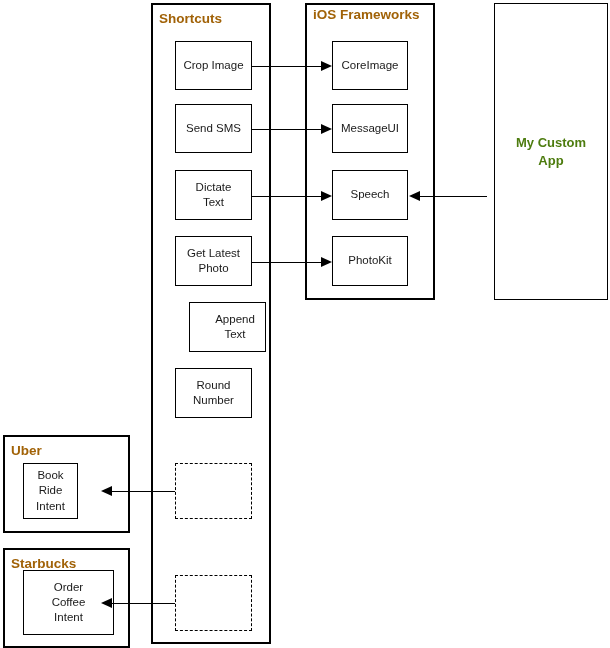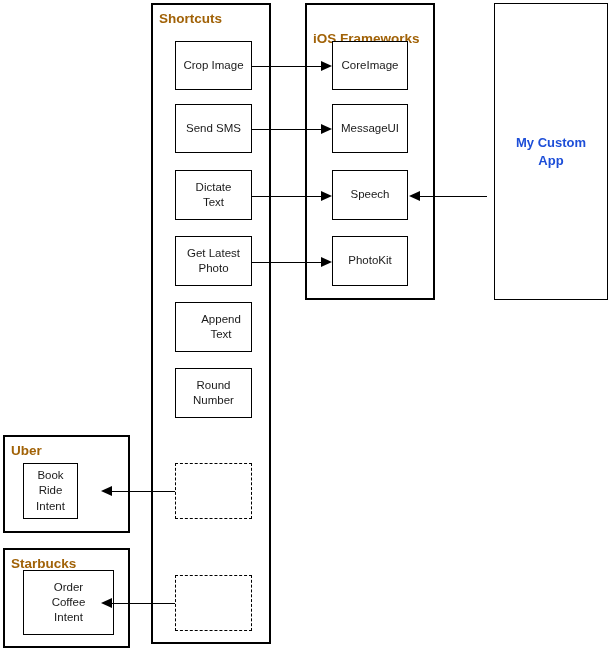--- a/index.html
+++ b/index.html
@@ -42,21 +42,21 @@
     color: #1a1a1a;
     line-height: 1.32;
     padding: 2px;
   }
   .node-box.dashed {
     border: 1.5px dashed #000000;
   }
   .node-box.bold-label {
     font-size: 13px;
     font-weight: bold;
-    color: #1d4ed8;
+    color: #4d7c0f;
   }
   .node-label {
     white-space: pre-line;
   }
   .arrow-line {
     position: absolute;
     height: 0;
     border-top: 1.4px solid #000000;
   }
   .arrow-head {
@@ -75,40 +75,40 @@
     border-right: 11px solid #000000;
   }
 </style>
 </head>
 <body>
 
 <div id="canvas">
     <div class="container-box" style="left: 151px; top: 3px; width: 120px; height: 641px;"></div>
     <div class="container-title" style="left: 159px; top: 12px;">Shortcuts</div>
     <div class="container-box" style="left: 305px; top: 3px; width: 130px; height: 297px;"></div>
-    <div class="container-title" style="left: 313px; top: 8px; margin-top: 24px;">iOS Frameworks</div>
+    <div class="container-title" style="left: 313px; top: 8px;">iOS Frameworks</div>
     <div class="container-box" style="left: 3px; top: 435px; width: 127px; height: 98px;"></div>
     <div class="container-title" style="left: 11px; top: 444px;">Uber</div>
     <div class="container-box" style="left: 3px; top: 548px; width: 127px; height: 100px;"></div>
     <div class="container-title" style="left: 11px; top: 557px;">Starbucks</div>
     <div class="node-box" style="left: 175px; top: 104px; width: 77px; height: 49px;">
       <span class="node-label">Send SMS</span>
     </div>
     <div class="node-box" style="left: 175px; top: 41px; width: 77px; height: 49px;">
       <span class="node-label">Crop Image</span>
     </div>
     <div class="node-box" style="left: 175px; top: 170px; width: 77px; height: 50px;">
       <span class="node-label">Dictate
 Text</span>
     </div>
     <div class="node-box" style="left: 175px; top: 236px; width: 77px; height: 50px;">
       <span class="node-label">Get Latest
 Photo</span>
     </div>
-    <div class="node-box" style="left: 175px; top: 302px; width: 77px; height: 50px; padding-left: 17px;">
+    <div class="node-box" style="left: 189px; top: 302px; width: 77px; height: 50px; padding-left: 17px;">
       <span class="node-label">Append
 Text</span>
     </div>
     <div class="node-box" style="left: 175px; top: 368px; width: 77px; height: 50px;">
       <span class="node-label">Round
 Number</span>
     </div>
     <div class="node-box dashed" style="left: 175px; top: 463px; width: 77px; height: 56px;">
       <span class="node-label"></span>
     </div>

